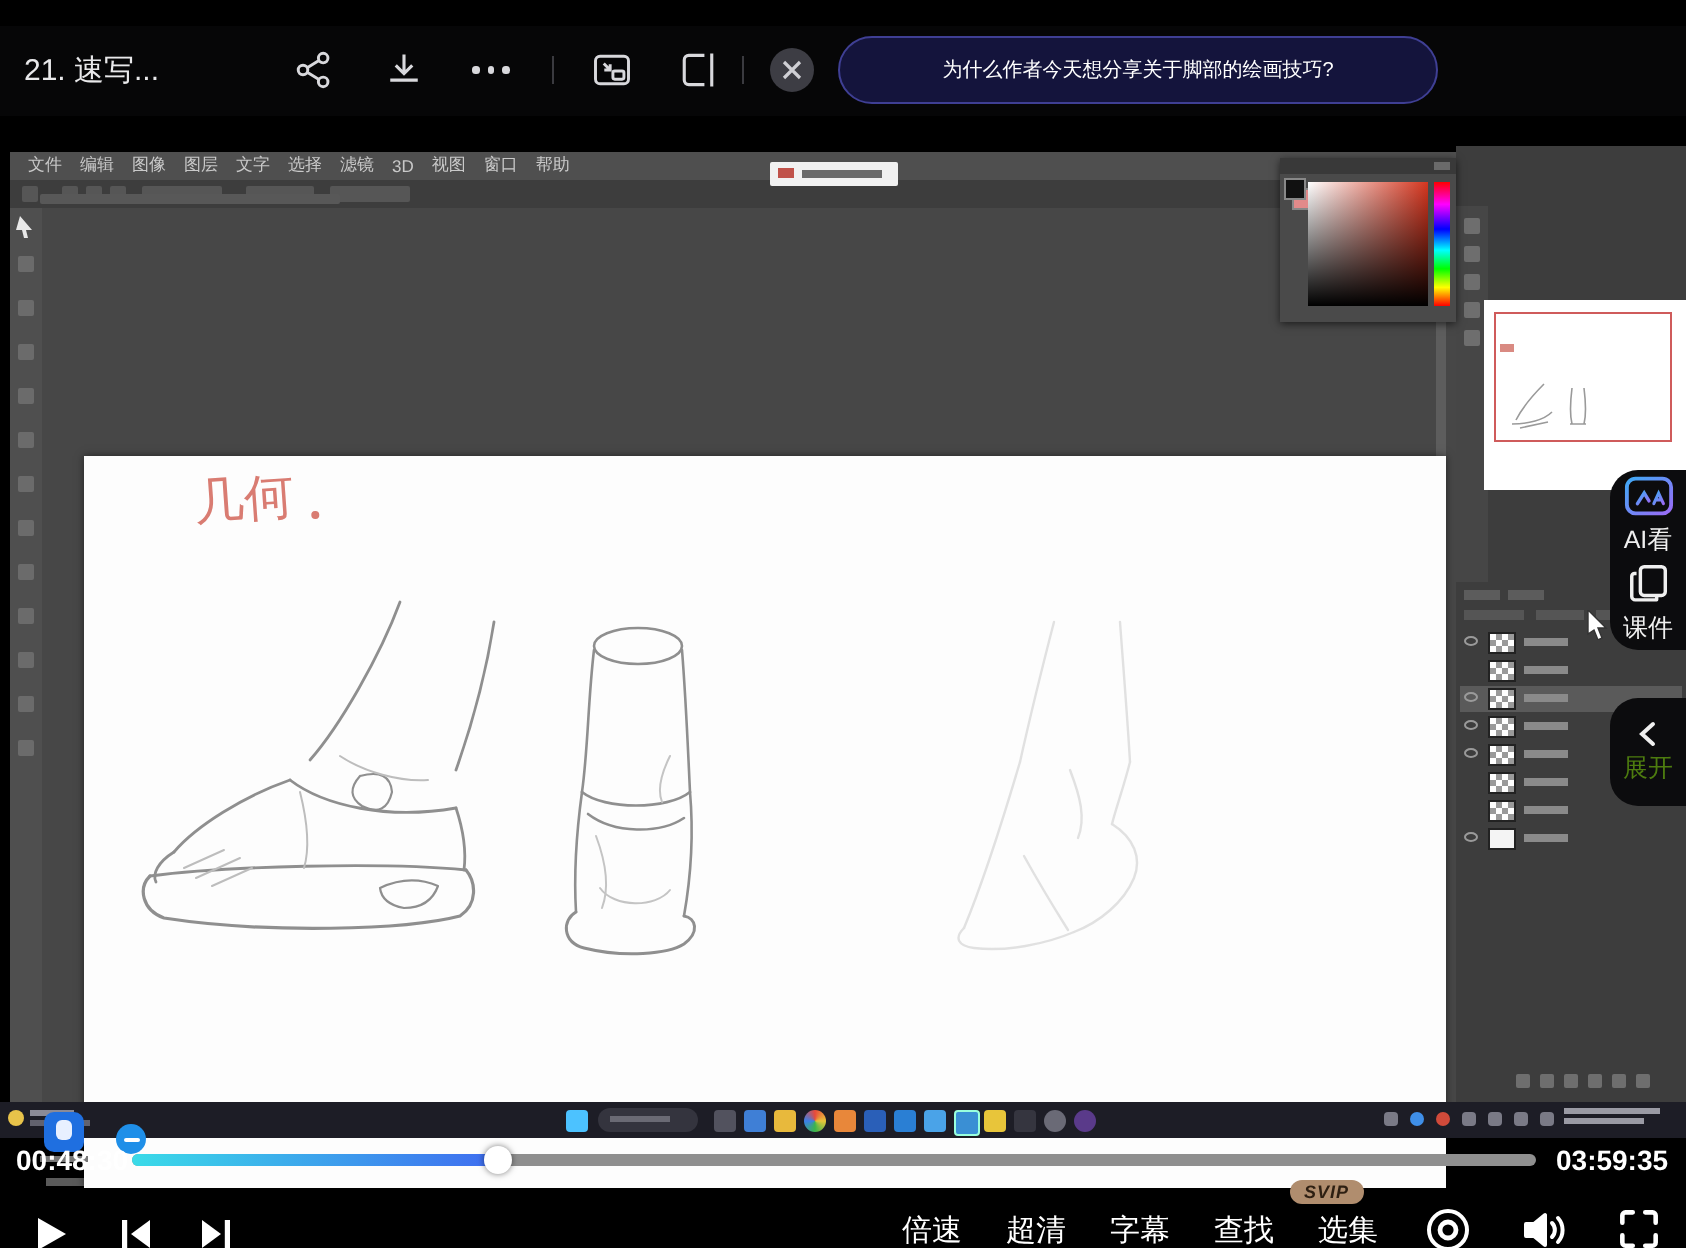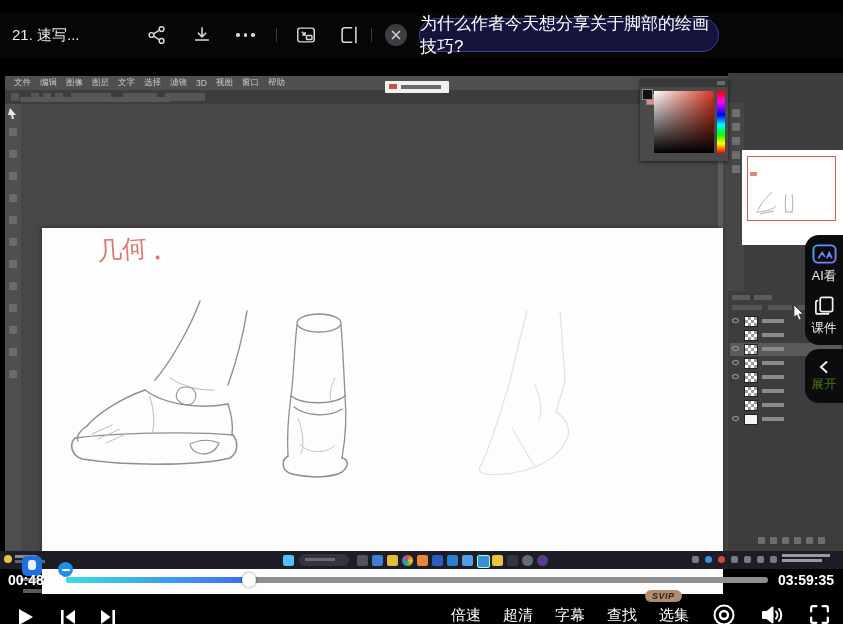--- a/index.html
+++ b/index.html
@@ -10,21 +10,21 @@
   #topbar{position:absolute;left:0;top:0;width:843px;height:45px;background:#060607;z-index:30;}
   #tb-title{position:absolute;left:12px;top:13px;color:#e8e8ea;font-size:15px;}
   .tb-icon{position:absolute;top:11px;width:22px;height:22px;color:#d8d8dc;}
   .tb-sep{position:absolute;top:15px;width:1px;height:14px;background:#3a3a3f;}
   .dots{display:flex;gap:4px;align-items:center;height:22px;}
   .dots i{width:3.5px;height:3.5px;border-radius:50%;background:#d8d8dc;}
   #tb-close{position:absolute;left:385px;top:11px;width:22px;height:22px;border-radius:50%;background:#3d3d44;
             display:flex;align-items:center;justify-content:center;}
   #ai-pill{position:absolute;left:419px;top:5px;width:300px;height:34px;border-radius:17px;
            background:#14143c;border:1px solid #3f3f94;box-sizing:border-box;
-           display:flex;align-items:center;justify-content:center;color:#fff;font-size:17px;cursor:pointer;}
+           display:flex;align-items:center;justify-content:center;color:#fff;font-size:10px;cursor:pointer;}
   #assistant-pill{position:absolute;left:737px;top:5px;width:98px;height:34px;border-radius:17px;
            background:linear-gradient(90deg,#2c2c6a,#1d1d4e);display:flex;align-items:center;cursor:pointer;}
   #mascot{position:relative;width:34px;height:34px;border-radius:50%;background:#f4f6fb;margin-left:1px;overflow:hidden;flex:0 0 auto;}
   #mascot .hood{position:absolute;left:3px;top:3px;width:28px;height:28px;border-radius:50%;background:#fff;border:2px solid #cfe3f7;box-sizing:border-box;}
   #mascot .face{position:absolute;left:9px;top:10px;width:16px;height:12px;border-radius:50%;background:#fde7e3;}
   #mascot .eye{position:absolute;top:14px;width:2.5px;height:3.5px;border-radius:50%;background:#5a4a42;}
   #mascot .blush{position:absolute;top:17px;width:4px;height:3px;border-radius:50%;background:#f6b8c0;}
   #assistant-pill .hi{color:#fff;font-size:13px;font-weight:bold;margin-left:10px;}
   #assistant-pill .arr{color:#cfcfe6;font-size:14px;margin-left:4px;}
 
@@ -109,21 +109,21 @@
   #tk-tray{position:absolute;left:692px;top:5px;display:flex;gap:6px;align-items:center;}
   #tk-tray i{width:7px;height:7px;border-radius:2px;background:#7a7a86;}
   #tk-tray i.c1{background:#3f8fe8;border-radius:50%;}
   #tk-tray i.c2{background:#d04a3a;border-radius:50%;}
   #tk-clock{position:absolute;left:782px;top:3px;}
   #tk-clock i{display:block;width:48px;height:3px;background:#9a9aa4;margin-bottom:2px;}
 
   
   .side-stack{position:absolute;left:805px;width:38px;background:#0c0c0e;z-index:40;
               border-radius:14px 0 0 14px;display:flex;flex-direction:column;align-items:center;}
-  #side1{top:222px;height:110px;justify-content:space-evenly;align-items:center;}
+  #side1{top:222px;height:90px;justify-content:space-evenly;align-items:center;}
   #side2{top:336px;height:54px;justify-content:center;gap:2px;}
   .side-btn{display:flex;flex-direction:column;align-items:center;gap:3px;cursor:pointer;}
   .side-btn .lab{color:#f0f0f0;font-size:12.5px;}
   #expand-label{color:#4d7c0f;font-size:12.5px;}
 
   
   #progress-row{position:absolute;left:0;top:556px;width:843px;height:24px;z-index:32;}
   #cur-time{position:absolute;left:8px;top:3px;color:#fff;font-size:14px;font-weight:bold;}
   #total-time{position:absolute;left:778px;top:3px;color:#fff;font-size:14px;font-weight:bold;}
   #bar{position:absolute;left:66px;top:8px;width:702px;height:6px;border-radius:3px;background:#8f8f8f;cursor:pointer;}

